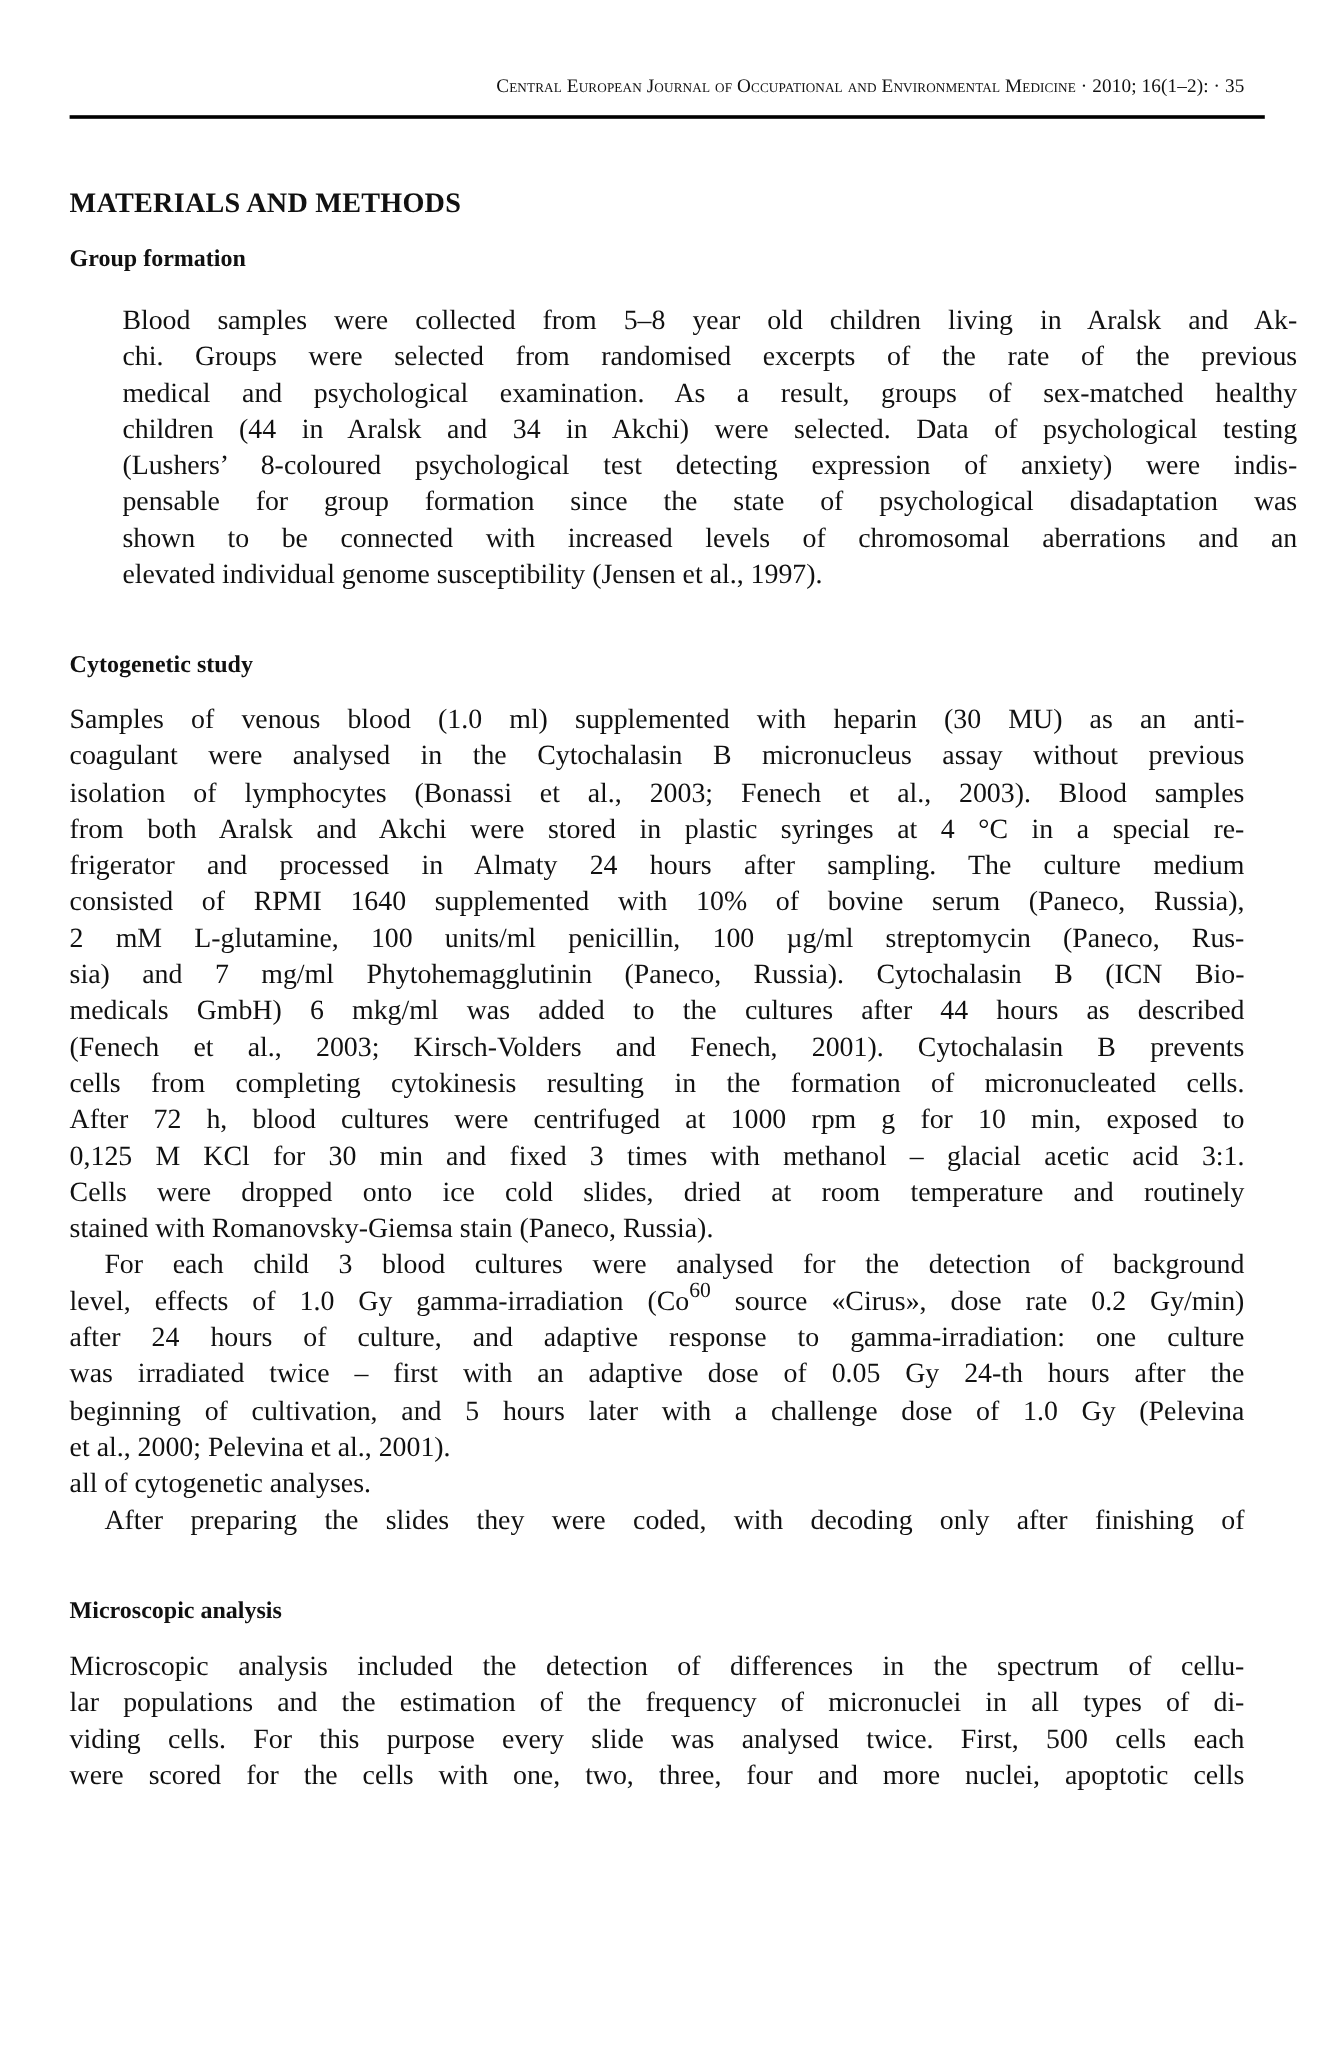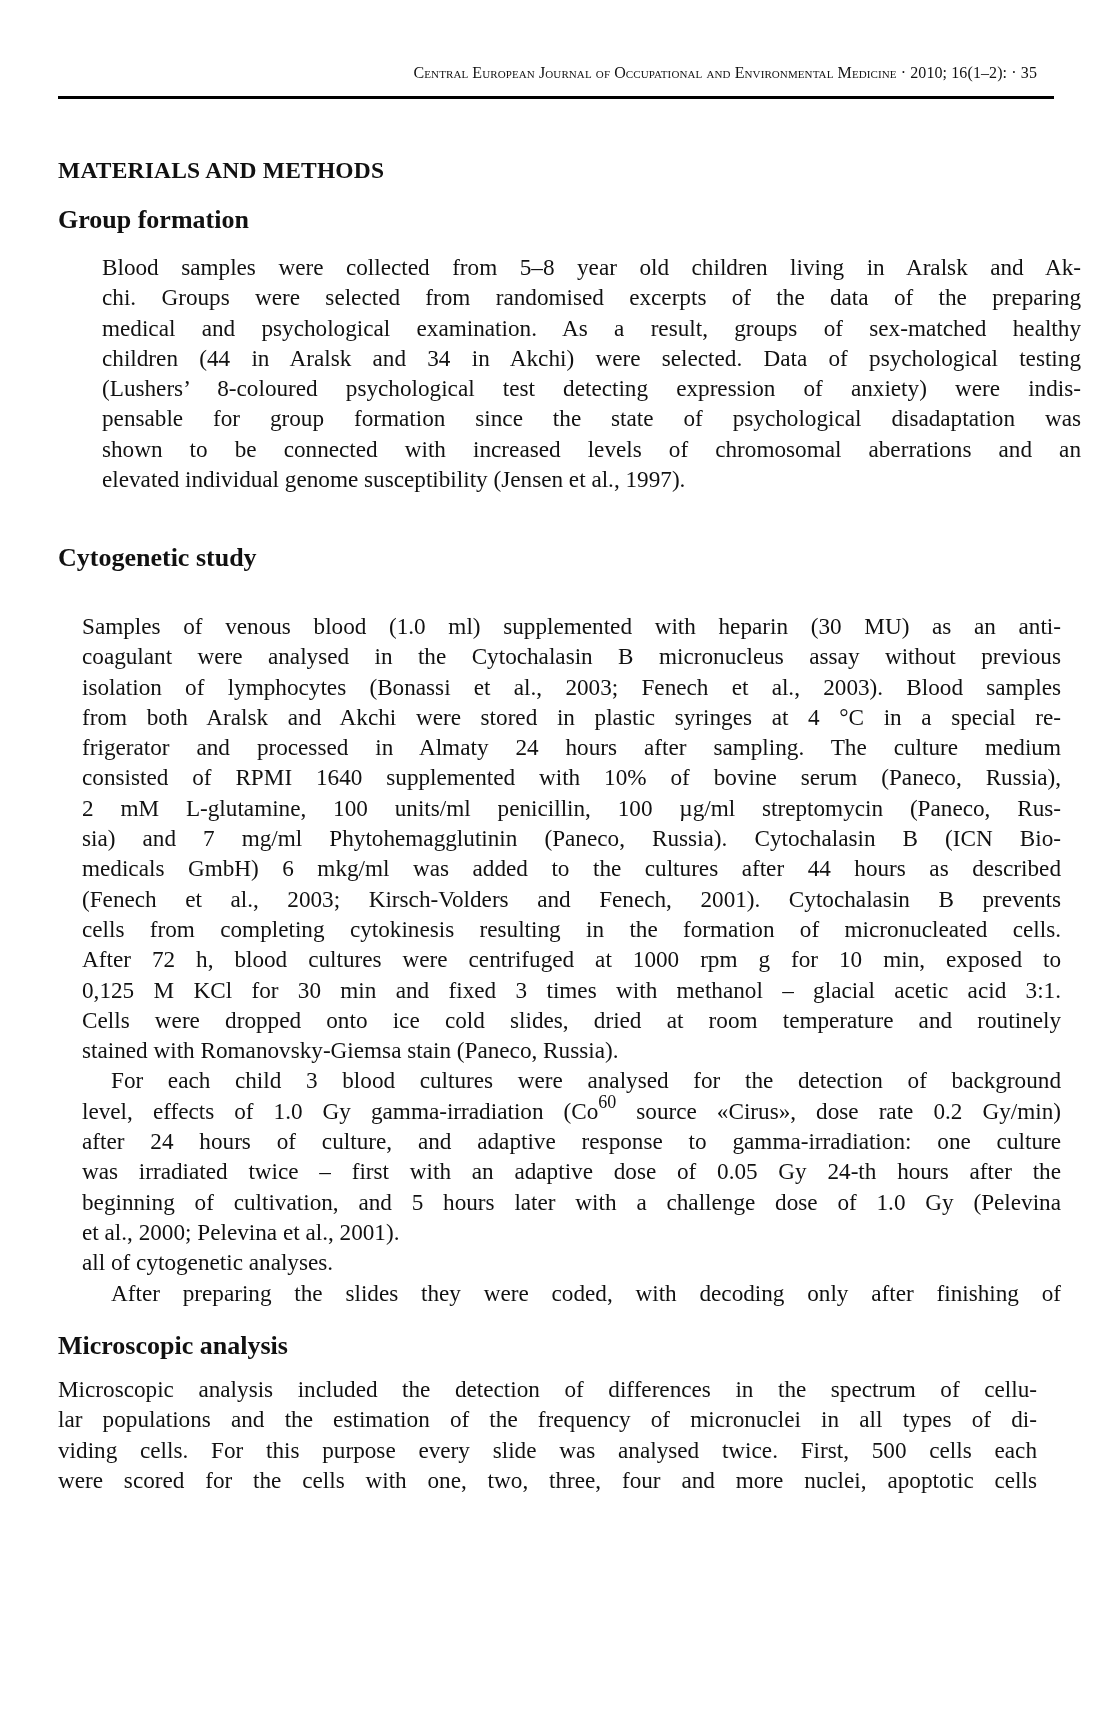--- a/index.html
+++ b/index.html
@@ -1,52 +1,52 @@
 <!DOCTYPE html>
 <html><head>
 <meta charset="utf-8">
 <style>
   html, body { margin: 0; padding: 0; background: #ffffff; }
   body { width: 1112px; height: 1725px; position: relative; overflow: hidden; color: #111; font-family: "Liberation Serif", serif; }
   .running-head { position: absolute; left: 58px; width: 979px; top: 64px; text-align: right; font-size: 16px; letter-spacing: 0.1px; font-variant: small-caps; white-space: nowrap; }
   .running-head .nums { font-variant: normal; }
   .rule { position: absolute; left: 58px; width: 996px; top: 96px; height: 3px; background: #000; }
   .section-title { position: absolute; left: 58px; top: 157px; font-size: 23.5px; font-weight: bold; white-space: nowrap; letter-spacing: 0.2px; }
-  .subhead { position: absolute; left: 58px; font-size: 26px; font-weight: bold; white-space: nowrap; }
+  .subhead { position: absolute; left: 58px; font-size: 20px; font-weight: bold; white-space: nowrap; }
   .para { position: absolute; left: 58px; width: 979px; font-size: 23.2px; }
   .line { display: block; height: 30.3px; line-height: 30.3px; text-align: justify; text-align-last: justify; white-space: nowrap; overflow: visible; }
   .line.last { text-align: right; text-align-last: left; }
   .line.indent { text-indent: 29px; }
   sup { font-size: 18px; line-height: 0; position: relative; top: -2px; vertical-align: super; }
 </style>
 </head>
 <body>
 
 <div class="running-head">
   <span>Central European Journal of Occupational and Environmental Medicine</span>
   <span class="nums">· 2010; 16(1–2): · 35</span>
 </div>
 <div class="rule"></div>
 
 <div class="section-title">MATERIALS AND METHODS</div>
 
 <div class="subhead" style="top:205px;">Group formation</div>
 <div class="para" style="top:252px;margin-left:44px;">
   <span class="line">Blood samples were collected from 5–8 year old children living in Aralsk and Ak-</span>
-  <span class="line">chi. Groups were selected from randomised excerpts of the data of the preparing</span>
+  <span class="line">chi. Groups were selected from randomised excerpts of the rate of the previous</span>
   <span class="line">medical and psychological examination. As a result, groups of sex-matched healthy</span>
   <span class="line">children (44 in Aralsk and 34 in Akchi) were selected. Data of psychological testing</span>
   <span class="line">(Lushers’ 8-coloured psychological test detecting expression of anxiety) were indis-</span>
   <span class="line">pensable for group formation since the state of psychological disadaptation was</span>
   <span class="line">shown to be connected with increased levels of chromosomal aberrations and an</span>
   <span class="line last">elevated individual genome susceptibility (Jensen et al., 1997).</span>
 </div>
 
 <div class="subhead" style="top:543px;">Cytogenetic study</div>
-<div class="para" style="top:611px;margin-left:24px;">
+<div class="para" style="top:585px;">
   <span class="line">Samples of venous blood (1.0 ml) supplemented with heparin (30 MU) as an anti-</span>
   <span class="line">coagulant were analysed in the Cytochalasin B micronucleus assay without previous</span>
   <span class="line">isolation of lymphocytes (Bonassi et al., 2003; Fenech et al., 2003). Blood samples</span>
   <span class="line">from both Aralsk and Akchi were stored in plastic syringes at 4 °C in a special re-</span>
   <span class="line">frigerator and processed in Almaty 24 hours after sampling. The culture medium</span>
   <span class="line">consisted of RPMI 1640 supplemented with 10% of bovine serum (Paneco, Russia),</span>
   <span class="line">2 mM L-glutamine, 100 units/ml penicillin, 100 µg/ml streptomycin (Paneco, Rus-</span>
   <span class="line">sia) and 7 mg/ml Phytohemagglutinin (Paneco, Russia). Cytochalasin B (ICN Bio-</span>
   <span class="line">medicals GmbH) 6 mkg/ml was added to the cultures after 44 hours as described</span>
   <span class="line">(Fenech et al., 2003; Kirsch-Volders and Fenech, 2001). Cytochalasin B prevents</span>

